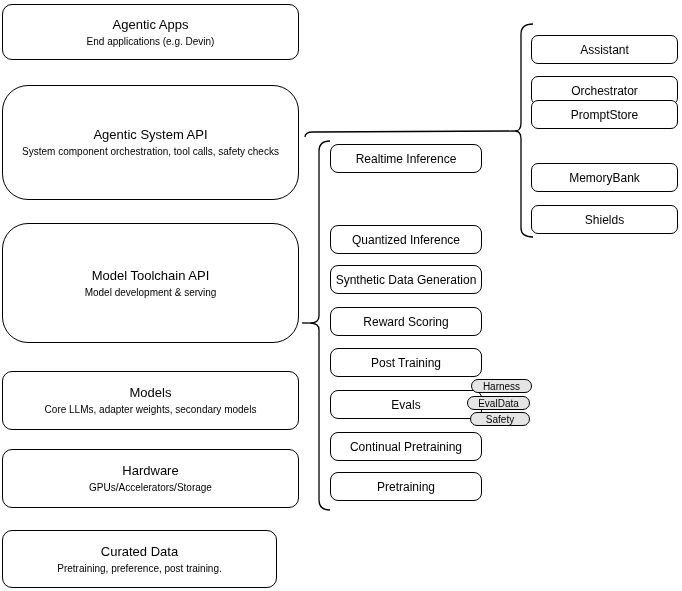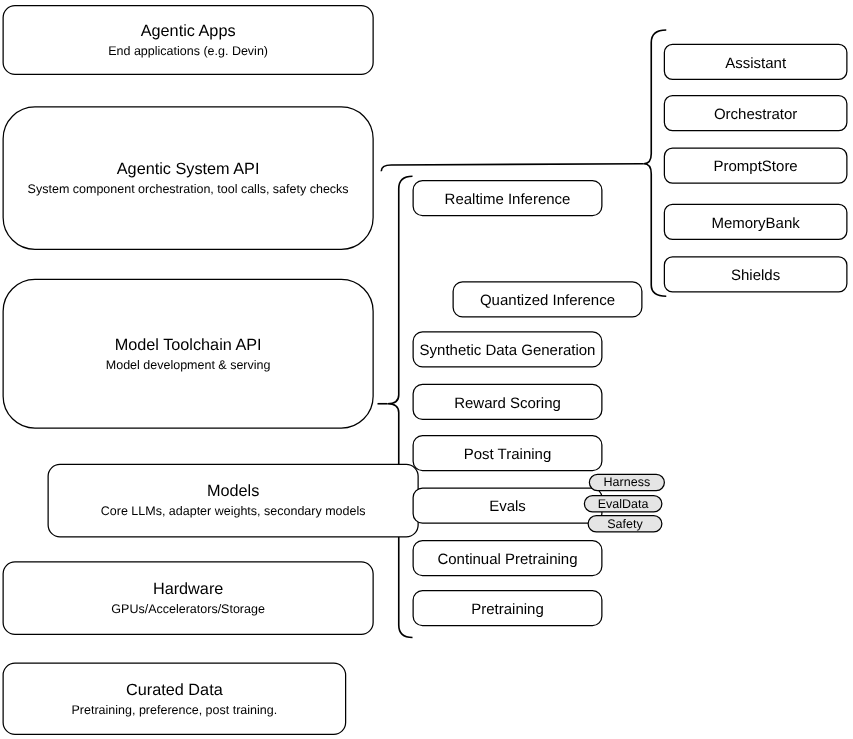--- a/index.html
+++ b/index.html
@@ -12,33 +12,33 @@
     border:1.3px solid #000000; display:flex; flex-direction:column;
     align-items:center; justify-content:center; text-align:center; z-index:2;
   }
   .box-title    { font-size:13px; line-height:16px; white-space:nowrap; }
   .box-subtitle { font-size:10px; line-height:13px; margin-top:2px; white-space:nowrap; }
 
   
   .lb-0 { left:2px;  top:4px;   width:297px; height:56px;  border-radius:10px; }
   .lb-1 { left:2px;  top:85px;  width:297px; height:115px; border-radius:26px; }
   .lb-2 { left:2px;  top:223px; width:297px; height:120px; border-radius:26px; }
-  .lb-3 { left:2px;  top:371px; width:297px; height:59px;  border-radius:10px;margin-left:36px; }
+  .lb-3 { left:2px;  top:371px; width:297px; height:59px;  border-radius:10px; }
   .lb-4 { left:2px;  top:449px; width:297px; height:59px;  border-radius:10px; }
   .lb-5 { left:2px;  top:530px; width:275px; height:58px;  border-radius:10px; }
 
   
   .mbox { left:330px; width:152px; height:29px; border-radius:8px; font-size:12px; white-space:nowrap; }
-  .mb-0 { top:144px; } .mb-1 { top:185px; } .mb-2 { top:225px;margin-left:32px; }
+  .mb-0 { top:144px; } .mb-1 { top:185px; } .mb-2 { top:225px; }
   .mb-3 { top:265px; } .mb-4 { top:307px; } .mb-5 { top:348px; }
   .mb-6 { top:390px; } .mb-7 { top:432px; } .mb-8 { top:472px; }
 
   
   .rbox { left:531px; width:147px; height:29px; border-radius:7px; font-size:12px; white-space:nowrap; }
-  .rb-0 { top:35px; } .rb-1 { top:76px; } .rb-2 { top:118px; }
+  .rb-0 { top:35px; } .rb-1 { top:76px; } .rb-2 { top:100px; }
   .rb-3 { top:163px; } .rb-4 { top:205px; }
 
   
   .pill {
     position:absolute; box-sizing:border-box; background:#e5e5e5;
     border:1.3px solid #000000; border-radius:8px; font-size:10px;
     display:flex; align-items:center; justify-content:center;
     z-index:5; white-space:nowrap;
   }
   .pl-0 { left:471px; top:379px; width:61px; height:14px; }

